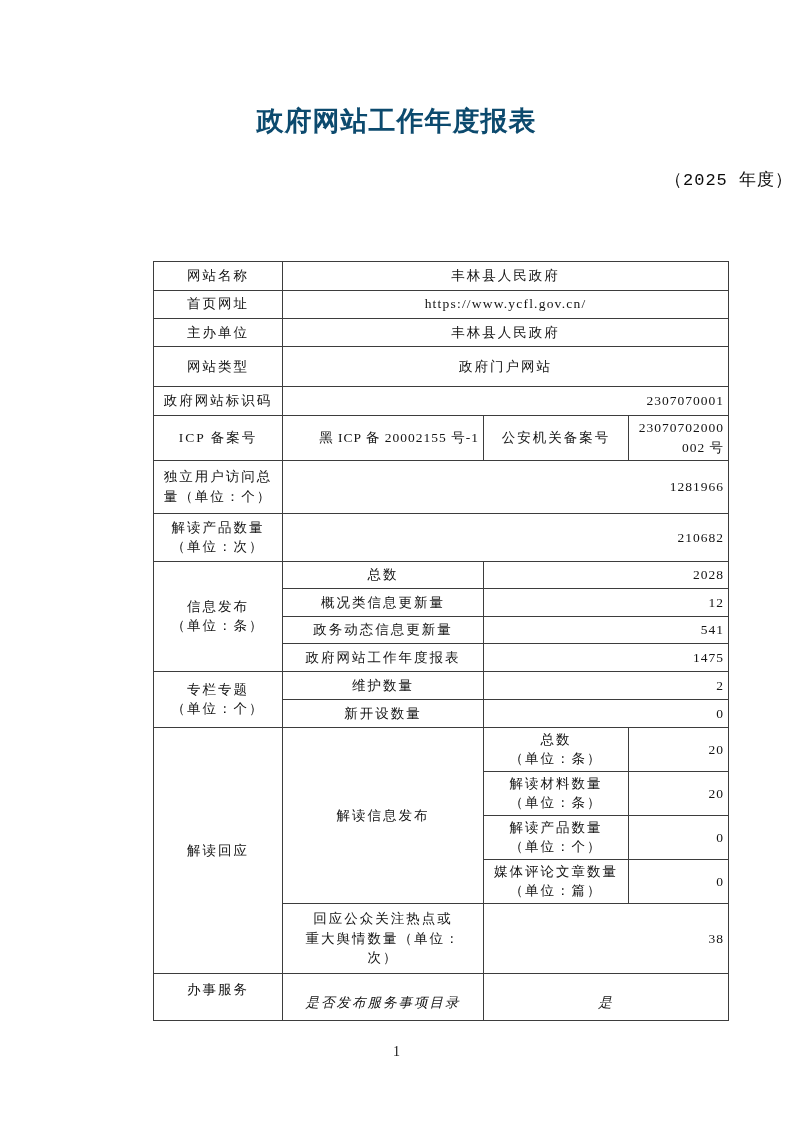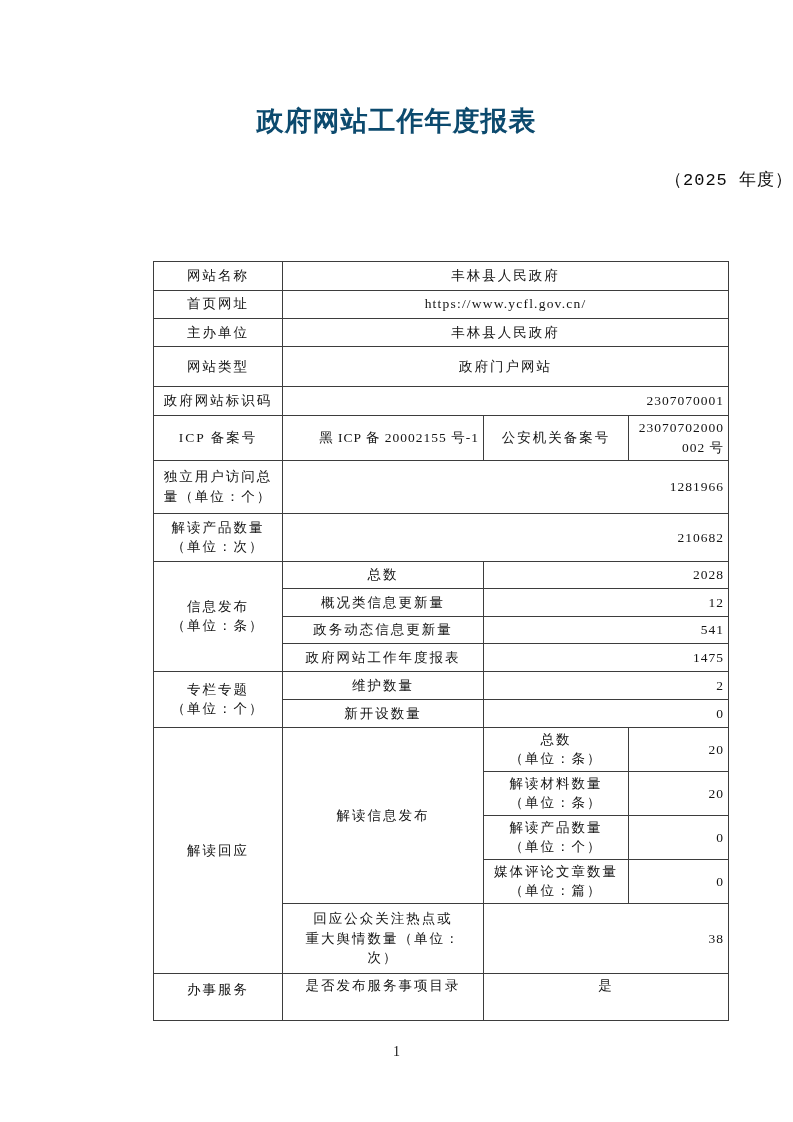--- a/index.html
+++ b/index.html
@@ -69,21 +69,21 @@
     word-break: break-all;
   }
   table.report td.num {
     letter-spacing: 1px;
     font-size: 13.5px;
     text-align: right;
   }
   table.report td.url {
     letter-spacing: 1.2px;
   }
-  table.report td.v-top { vertical-align: top; padding-top: 2px; }
+  table.report td.v-top { vertical-align: top; padding-top: 19px; font-style: italic; }
   table.report td.v-bottom { vertical-align: bottom; padding-bottom: 20px; }
   .page-number {
     position: absolute;
     top: 1044px;
     left: 0;
     width: 100%;
     text-align: center;
     font-family: "Liberation Serif", serif;
     font-size: 14px;
     color: #141414;

